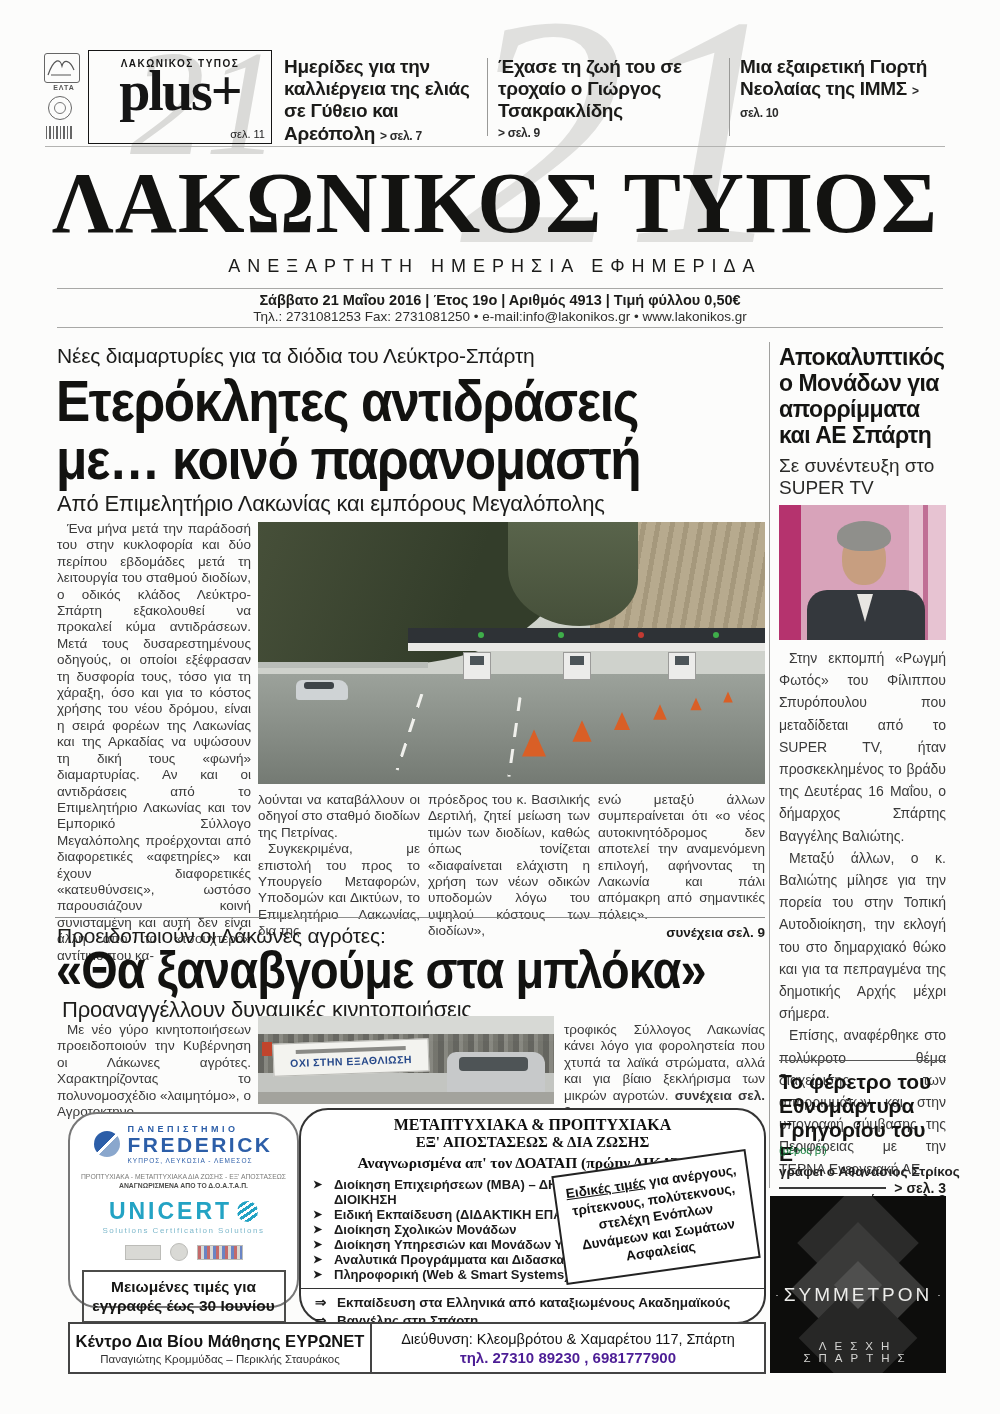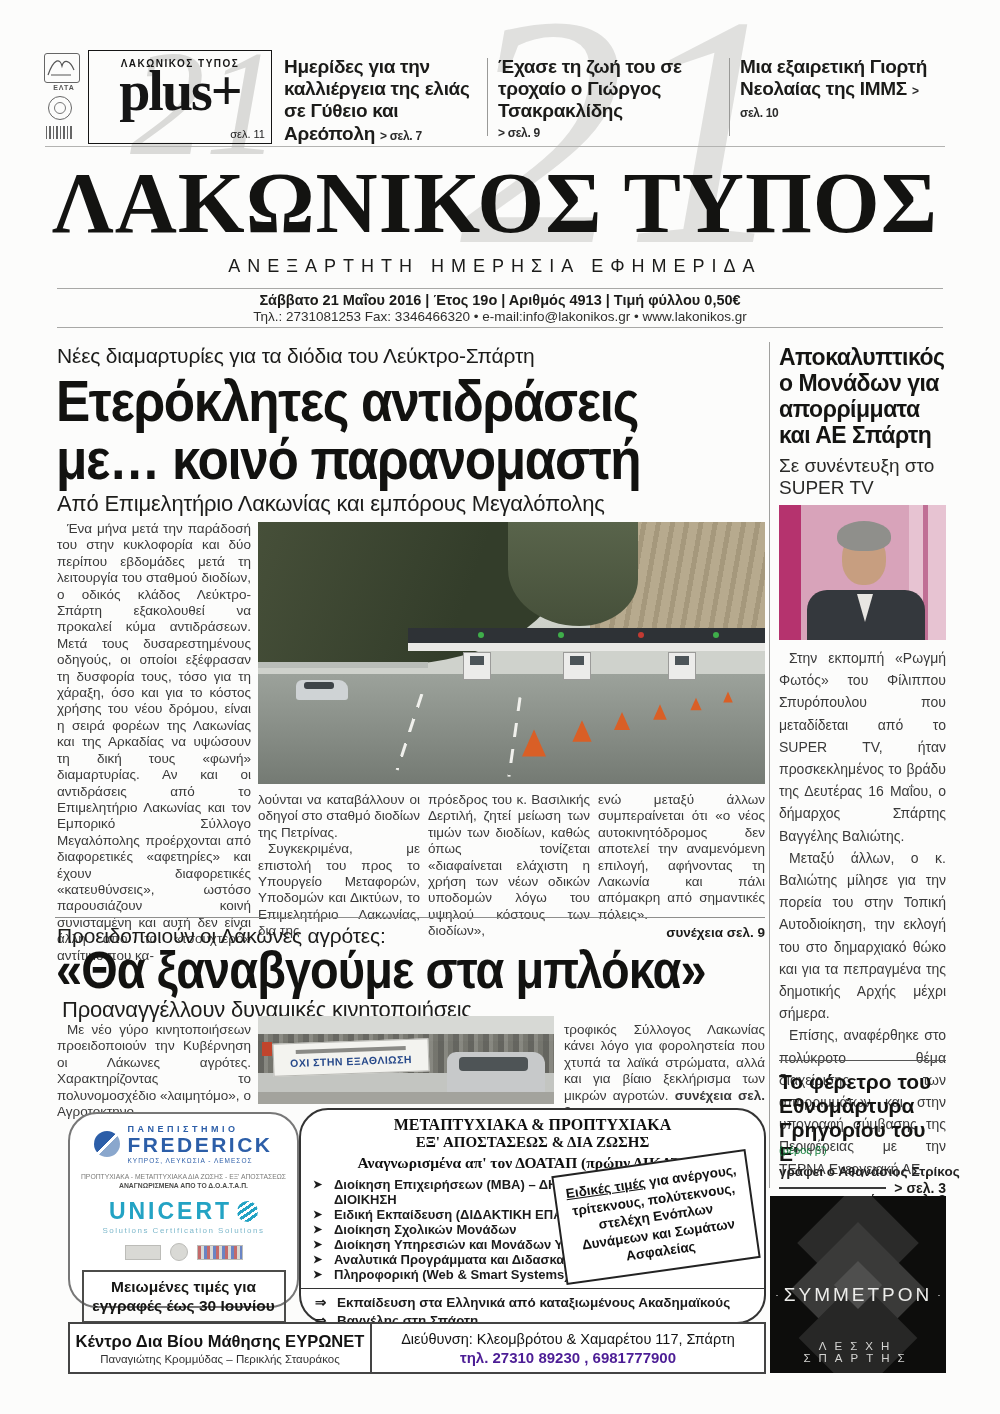--- a/index.html
+++ b/index.html
@@ -175,21 +175,21 @@
     <span class="pageref">&gt; σελ. 10</span>
   </div>
   <div class="abs hline" style="left:45px;top:146px;width:900px;"></div>
 
   <div class="abs" style="left:45px;top:160px;width:900px;text-align:center;">
     <div class="mast-title">ΛΑΚΩΝΙΚΟΣ ΤΥΠΟΣ</div>
     <div class="mast-sub">ΑΝΕΞΑΡΤΗΤΗ ΗΜΕΡΗΣΙΑ ΕΦΗΜΕΡΙΔΑ</div>
   </div>
   <div class="abs hline" style="left:57px;top:288px;width:886px;background:#a8a8a6;"></div>
   <div class="abs dateline1" style="left:0;top:292px;width:1000px;">Σάββατο 21 Μαΐου 2016 | Έτος 19ο | Αριθμός 4913 | Τιμή φύλλου 0,50€</div>
-  <div class="abs dateline2" style="left:0;top:309px;width:1000px;">Τηλ.: 2731081253 Fax: 3346466320 • e-mail:info@lakonikos.gr • www.lakonikos.gr</div>
+  <div class="abs dateline2" style="left:0;top:309px;width:1000px;">Τηλ.: 2731081253 Fax: 2731081250 • e-mail:info@lakonikos.gr • www.lakonikos.gr</div>
   <div class="abs hline" style="left:57px;top:327px;width:886px;background:#a8a8a6;"></div>
 
   <div class="abs kicker" style="left:57px;top:344px;width:705px;">Νέες διαμαρτυρίες για τα διόδια του Λεύκτρο-Σπάρτη</div>
   <div class="abs" style="left:56px;top:372px;width:712px;">
     <span class="hl-line">Ετερόκλητες αντιδράσεις</span>
     <span class="hl-line">με… κοινό παρανομαστή</span>
   </div>
   <div class="abs subhead" style="left:57px;top:491px;width:705px;">Από Επιμελητήριο Λακωνίας και εμπόρους Μεγαλόπολης</div>
 
   <div class="abs body-txt ind" style="left:57px;top:521px;width:194px;height:396px;">Ένα μήνα μετά την παράδοσή του στην κυκλοφορία και δύο περίπου εβδομάδες μετά τη λειτουργία του σταθμού διοδίων, ο οδικός κλάδος Λεύκτρο-Σπάρτη εξακολουθεί να προκαλεί κύμα αντιδράσεων. Μετά τους δυσαρεστημένους οδηγούς, οι οποίοι εξέφρασαν τη δυσφορία τους, τόσο για τη χάραξη, όσο και για το κόστος χρήσης του νέου δρόμου, είναι η σειρά φορέων της Λακωνίας και της Αρκαδίας να υψώσουν τη δική τους «φωνή» διαμαρτυρίας. Αν και οι αντιδράσεις από το Επιμελητήριο Λακωνίας και τον Εμπορικό Σύλλογο Μεγαλόπολης προέρχονται από διαφορετικές «αφετηρίες» και έχουν διαφορετικές «κατευθύνσεις», ωστόσο παρουσιάζουν κοινή συνισταμένη και αυτή δεν είναι άλλη από το «τσουχτερό» αντίτιμο που κα-</div>

